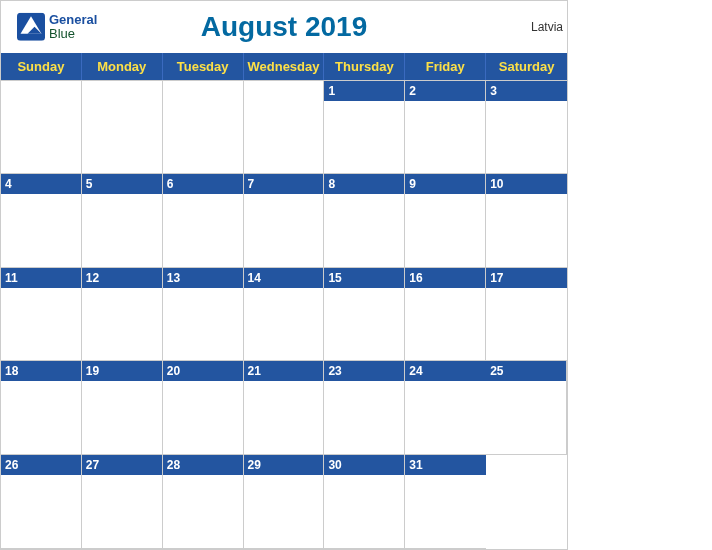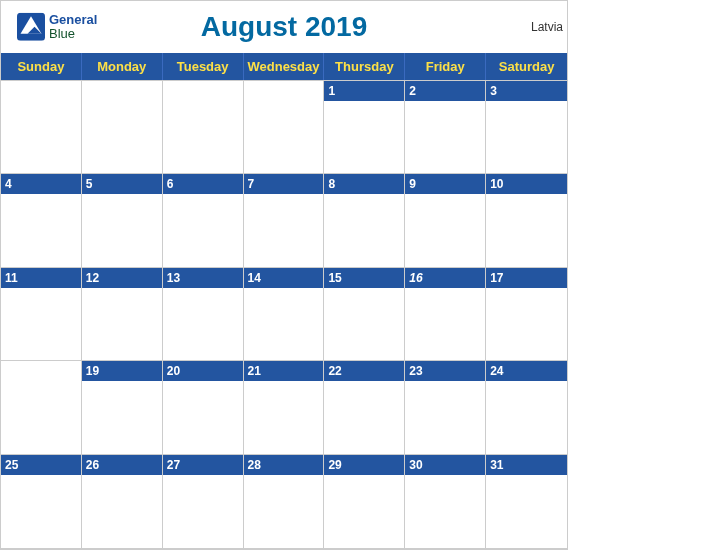--- a/index.html
+++ b/index.html
@@ -255,58 +255,53 @@
           <div class="date-label">14</div>
           <div class="cell-body"></div>
         </div>
       </div>
       <div class="calendar-cell" style="border-bottom: 1px solid rgb(204, 204, 204); border-right: 1px solid rgb(204, 204, 204);">
         <div class="cell-content">
           <div class="date-label">15</div>
           <div class="cell-body"></div>
         </div>
       </div>
-      <div class="calendar-cell" style="border-bottom: 1px solid rgb(204, 204, 204); border-right: 1px solid rgb(204, 204, 204); font-style: italic;">
+      <div class="calendar-cell" style="border-bottom: 1px solid rgb(204, 204, 204); border-right: 1px solid rgb(204, 204, 204);">
         <div class="cell-content">
           <div class="date-label">16</div>
           <div class="cell-body"></div>
         </div>
       </div>
       <div class="calendar-cell" style="border-bottom: 1px solid rgb(204, 204, 204); border-right: none;">
         <div class="cell-content">
           <div class="date-label">17</div>
           <div class="cell-body"></div>
         </div>
       </div>
       <div class="calendar-cell" style="border-bottom: 1px solid rgb(204, 204, 204); border-right: 1px solid rgb(204, 204, 204);">
         <div class="cell-content">
+          <div class="date-label">18</div>
           <div class="cell-body"></div>
         </div>
       </div>
       <div class="calendar-cell" style="border-bottom: 1px solid rgb(204, 204, 204); border-right: 1px solid rgb(204, 204, 204);">
         <div class="cell-content">
           <div class="date-label">19</div>
           <div class="cell-body"></div>
         </div>
       </div>
       <div class="calendar-cell" style="border-bottom: 1px solid rgb(204, 204, 204); border-right: 1px solid rgb(204, 204, 204);">
         <div class="cell-content">
           <div class="date-label">20</div>
           <div class="cell-body"></div>
         </div>
       </div>
       <div class="calendar-cell" style="border-bottom: 1px solid rgb(204, 204, 204); border-right: 1px solid rgb(204, 204, 204);">
         <div class="cell-content">
           <div class="date-label">21</div>
-          <div class="cell-body"></div>
-        </div>
-      </div>
-      <div class="calendar-cell" style="border-bottom: 1px solid rgb(204, 204, 204); border-right: 1px solid rgb(204, 204, 204);">
-        <div class="cell-content">
-          <div class="date-label">22</div>
           <div class="cell-body"></div>
         </div>
       </div>
       <div class="calendar-cell" style="border-bottom: 1px solid rgb(204, 204, 204); border-right: 1px solid rgb(204, 204, 204);">
         <div class="cell-content">
           <div class="date-label">23</div>
           <div class="cell-body"></div>
         </div>
       </div>
       <div class="calendar-cell" style="border-bottom: 1px solid rgb(204, 204, 204); border-right: none;">

